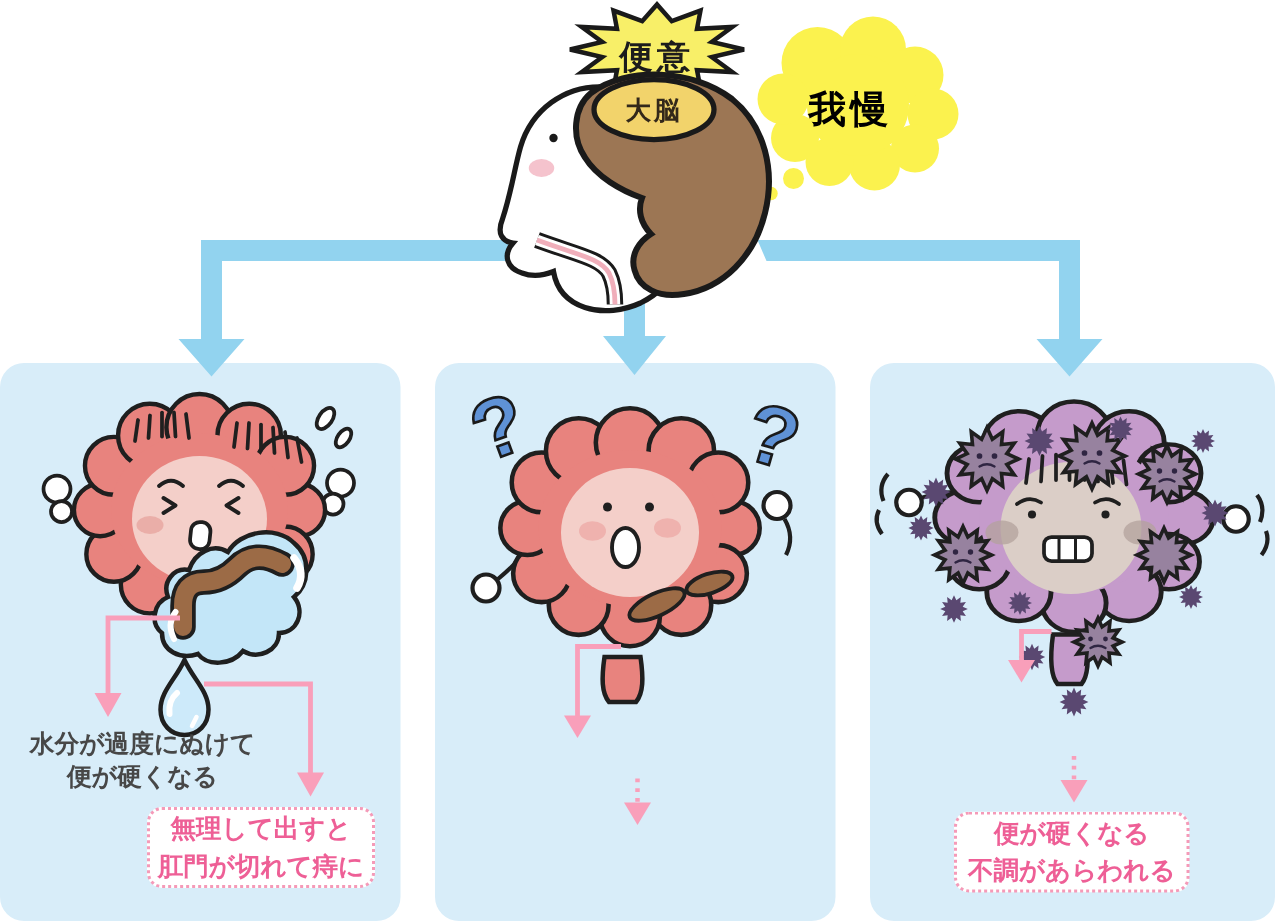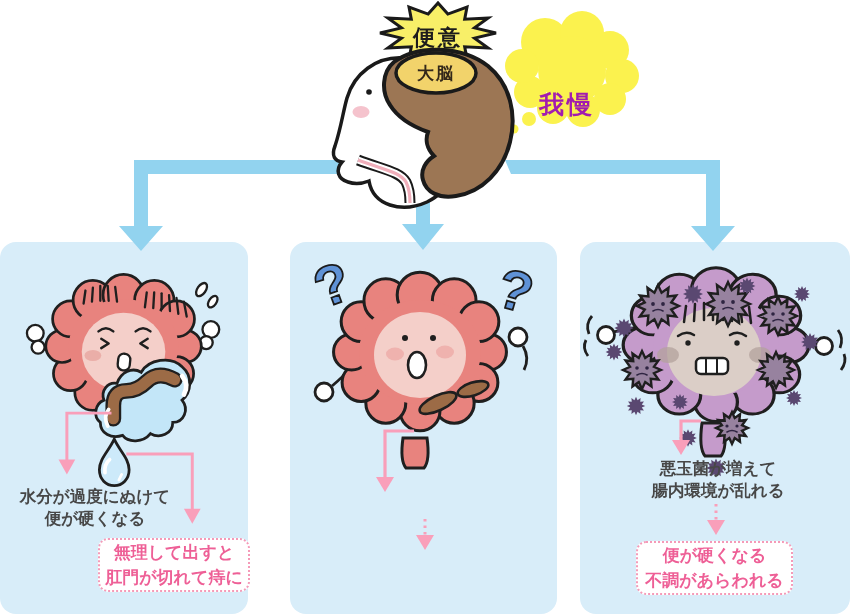--- a/index.html
+++ b/index.html
@@ -1,38 +1,38 @@
 <!DOCTYPE html>
 <html><head>
 <meta charset="utf-8">
 <style>
   html,body{margin:0;padding:0;background:#ffffff;}
   .canvas{position:relative;width:850px;height:614px;background:#ffffff;overflow:hidden;
           font-family:"Liberation Sans","DejaVu Sans",sans-serif;}
   .panel{position:absolute;top:242px;height:372px;background:#d8edf9;border-radius:16px;}
-  #panel-1{left:0;width:248px;}
+  #panel-1{left:0;width:267px;}
   #panel-2{left:290px;width:267px;}
   #panel-3{left:580px;width:270px;}
   .panel-art{position:absolute;left:0;top:0;width:100%;height:100%;}
   .caption{position:absolute;color:#474747;font-size:16.5px;font-weight:600;line-height:22px;
            text-align:center;white-space:pre-line;letter-spacing:0;}
   #caption-1{left:0;top:243px;width:190px;}
   #caption-2{left:33px;top:256px;width:200px;}
   #caption-3{left:38px;top:215px;width:200px;}
   .warnbox{position:absolute;background:#ffffff;border:2.5px dotted #f59ab8;border-radius:10px;
            color:#ee5f96;font-size:17px;font-weight:bold;text-align:center;white-space:pre-line;
            display:flex;align-items:center;justify-content:center;line-height:25px;box-sizing:border-box;}
   #warnbox-1{left:98px;top:296px;width:152px;height:54px;}
   #warnbox-2{left:66px;top:314px;width:139px;height:33px;}
   #warnbox-3{left:56px;top:299px;width:157px;height:54px;}
   .scene{position:absolute;left:0;top:0;width:850px;height:614px;pointer-events:none;}
   .float-label{position:absolute;text-align:center;pointer-events:none;}
   #urge-label{left:368px;top:23px;width:140px;font-size:22px;font-weight:bold;color:#1c1c1c;letter-spacing:3px;}
   #brain-label{left:376px;top:62px;width:120px;font-size:17px;font-weight:bold;color:#33281a;letter-spacing:2px;}
-  #thought-label{left:497px;top:56px;width:140px;font-size:25px;font-weight:bold;color:#a21caf;letter-spacing:3px;margin-top:32px;}
+  #thought-label{left:497px;top:56px;width:140px;font-size:25px;font-weight:bold;color:#000000;letter-spacing:3px;}
 </style>
 </head>
 <body>
 
 <div class="canvas">
 
   <section class="panel" id="panel-1">
     <svg class="panel-art" viewBox="0 0 267 372">
       <defs>
         <g id="gut-ring">
@@ -261,22 +261,20 @@
 
       <g>
         <path d="M121,179 L101,179 L101,198" fill="none" stroke="#f99fba" stroke-width="3.2"></path>
         <polygon points="101,213 92,198 110,198" fill="#f99fba"></polygon>
       </g>
       <g>
         <line x1="136" y1="262" x2="136" y2="279" stroke="#f99fba" stroke-width="3" stroke-dasharray="2.5 4"></line>
         <polygon points="136,293 127,278 145,278" fill="#f99fba"></polygon>
       </g>
     </svg>
-    <div class="caption" id="caption-3">悪玉菌が増えて
-腸内環境が乱れる</div>
     <div class="warnbox" id="warnbox-3">
       <span>便が硬くなる
 不調があらわれる</span>
     </div>
   </section>
 
   <svg class="scene" viewBox="0 0 850 614">
 
     <g fill="#fbf24e">
       <circle cx="545" cy="42" r="24"></circle>

